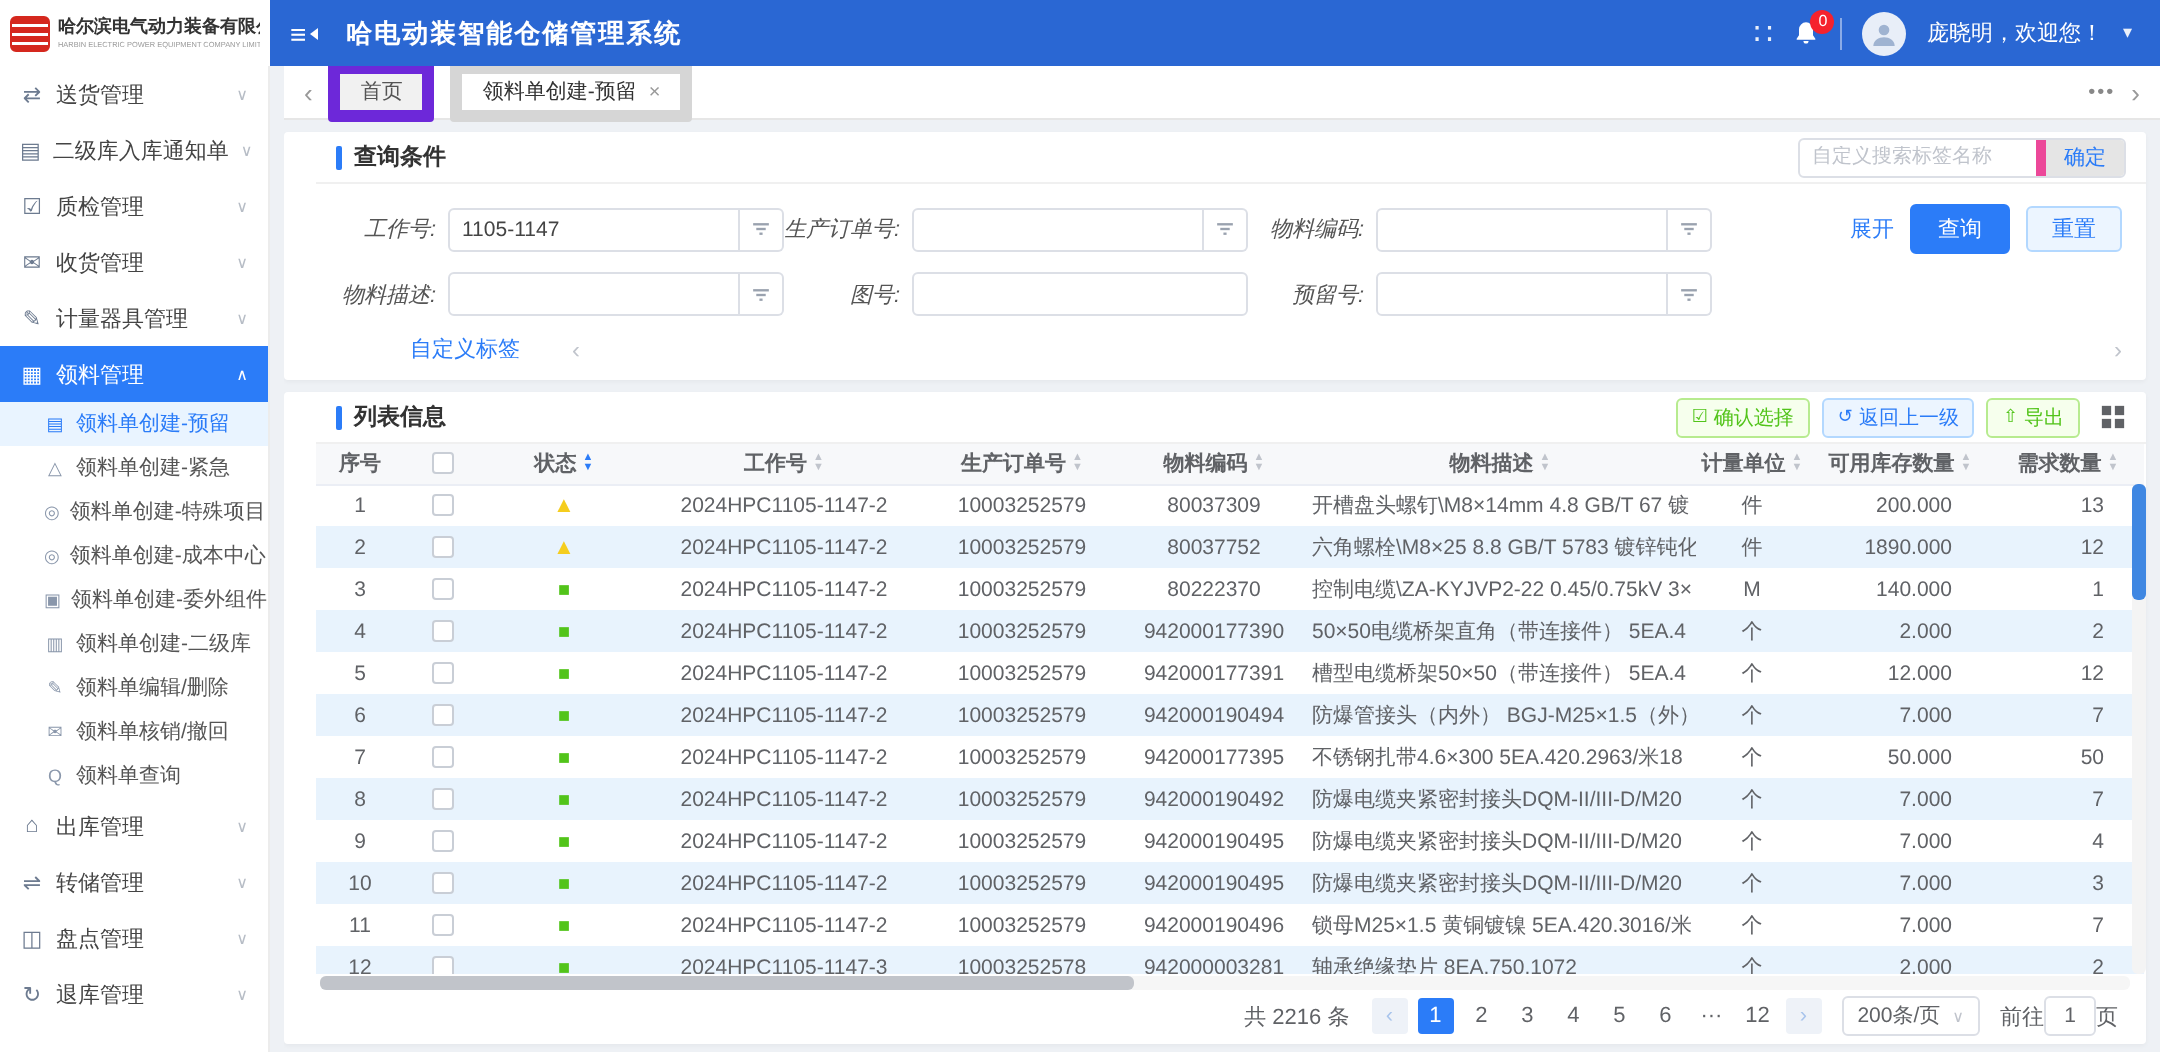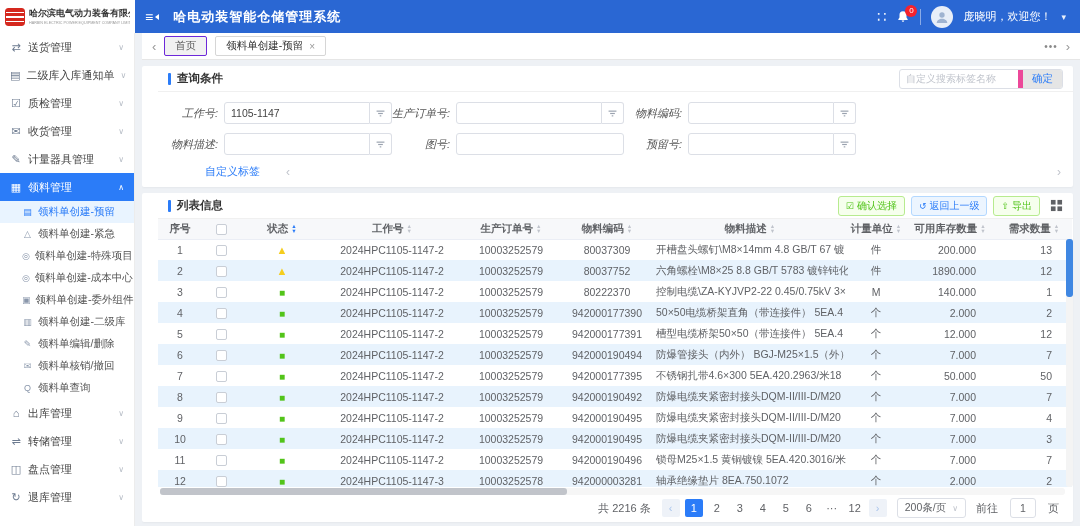--- a/index.html
+++ b/index.html
@@ -39,21 +39,21 @@
   .s-sub { height:22px; display:flex; align-items:center; padding:0 8px 0 22px; gap:5px; color:#555; cursor:pointer; white-space:nowrap; font-size:10.5px; }
   .s-sub .ico { color:#8a97ab; font-size:9px; width:11px; text-align:center; }
   .s-sub.selected { background:#e9f4ff; color:#2b7cf8; }
   .s-sub.selected .ico { color:#2b7cf8; }
 
   .content { flex:1; display:flex; flex-direction:column; background:#eef1f5; overflow:hidden; padding-left:7px; }
   
   .tabbar { height:27px; flex:0 0 27px; background:#fff; display:flex; align-items:center; gap:8px; padding:0 10px; border-bottom:1px solid #e6e6e6; }
   .tb-chev { color:#999; font-size:13px; cursor:pointer; }
   .tabs { display:flex; gap:8px; }
-  .tab { border:1px solid #6d28d9; background:#f1f1f1; color:#555; border-radius:2px; padding:2px 10px; font-size:10.5px; display:flex; align-items:center; gap:6px; cursor:pointer; }
+  .tab { border:6px solid #6d28d9; background:#f1f1f1; color:#555; border-radius:2px; padding:2px 10px; font-size:10.5px; display:flex; align-items:center; gap:6px; cursor:pointer; }
   .tab.active { background:#fff; color:#333; border-color:#d6d6d6; }
   .tab .x { color:#999; font-size:10px; }
   .tb-more { margin-left:auto; color:#888; letter-spacing:1px; cursor:pointer; font-size:10px; }
 
   .content-body { flex:1; display:flex; flex-direction:column; gap:6px; padding:6px 7px 4px 0; overflow:hidden; }
   .card { background:#fff; border-radius:2px; box-shadow:0 1px 2px rgba(0,0,0,.04);padding-left:16px; }
   .card-header { display:flex; align-items:center; height:26px; padding:0 10px; border-bottom:1px solid #f0f0f0; }
   .hbar { width:3px; height:12px; background:#2b7cf8; margin-right:6px; border-radius:1px; }
   .card-title { font-weight:bold; font-size:11.5px; color:#333; }
 
@@ -111,21 +111,21 @@
 
   
   .pagination { height:26px; flex:0 0 26px; display:flex; align-items:center; justify-content:flex-end; gap:5px; padding:0 14px 2px 0; color:#606266; }
   .pg-total { margin-right:6px; }
   .pg-btn { width:18px; height:18px; background:#eef2f8; color:#a8c4ec; border-radius:2px; display:flex; align-items:center; justify-content:center; font-size:11px; cursor:pointer; }
   .pg-num { min-width:18px; height:18px; display:flex; align-items:center; justify-content:center; border-radius:2px; cursor:pointer; padding:0 2px; }
   .pg-num.active { background:#2b7cf8; color:#fff; }
   .pg-size { border:1px solid #dcdfe6; border-radius:3px; height:20px; display:flex; align-items:center; gap:6px; padding:0 7px; margin-left:5px; color:#606266; cursor:pointer; }
   .pg-size .v { font-size:10.5px; }
   .pg-size .dn { font-size:8px; color:#c0c4cc; }
-  .pg-goto { display:flex; align-items:center; gap:12px; margin-left:5px; }
+  .pg-goto { display:flex; align-items:center; gap:0; margin-left:5px; }
   .pg-goto input { width:26px; height:20px; border:1px solid #dcdfe6; border-radius:3px; text-align:center; font-size:10.5px; color:#606266; outline:none; }
 </style>
 </head>
 <body>
 
 <div class="app">
 
   <header class="topbar">
     <div class="logo-area">
       <div class="logo-mark"></div>
@@ -307,20 +307,25 @@
                     <input style="">
                     <span class="fbtn">
                       <svg viewBox="0 0 14 14">
                         <line x1="2" y1="4" x2="12" y2="4"></line>
                         <line x1="4" y1="7" x2="10" y2="7"></line>
                         <line x1="6" y1="10" x2="8" y2="10"></line>
                       </svg>
                     </span>
                   </div>
                 </div>
+                <div class="qactions">
+                  <a class="link">展开</a>
+                  <button class="btn-primary">查询</button>
+                  <button class="btn-plain">重置</button>
+                </div>
               </div>
               <div class="frow">
                 <div class="field">
                   <span class="flabel">物料描述:</span>
                   <div class="igroup has-filter">
                     <input style="">
                     <span class="fbtn">
                       <svg viewBox="0 0 14 14">
                         <line x1="2" y1="4" x2="12" y2="4"></line>
                         <line x1="4" y1="7" x2="10" y2="7"></line>

